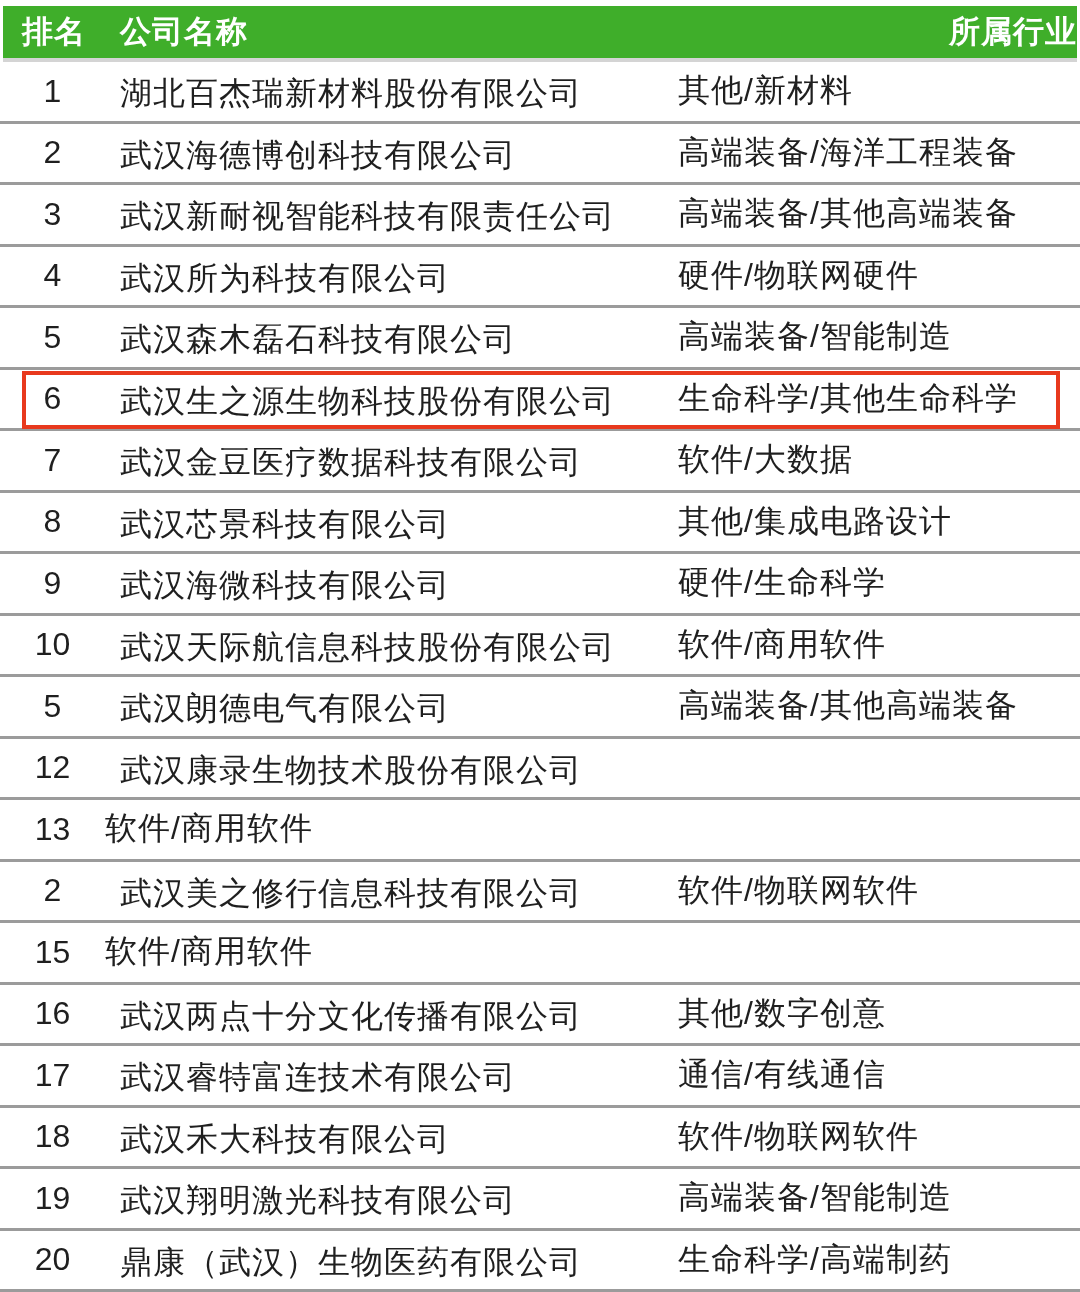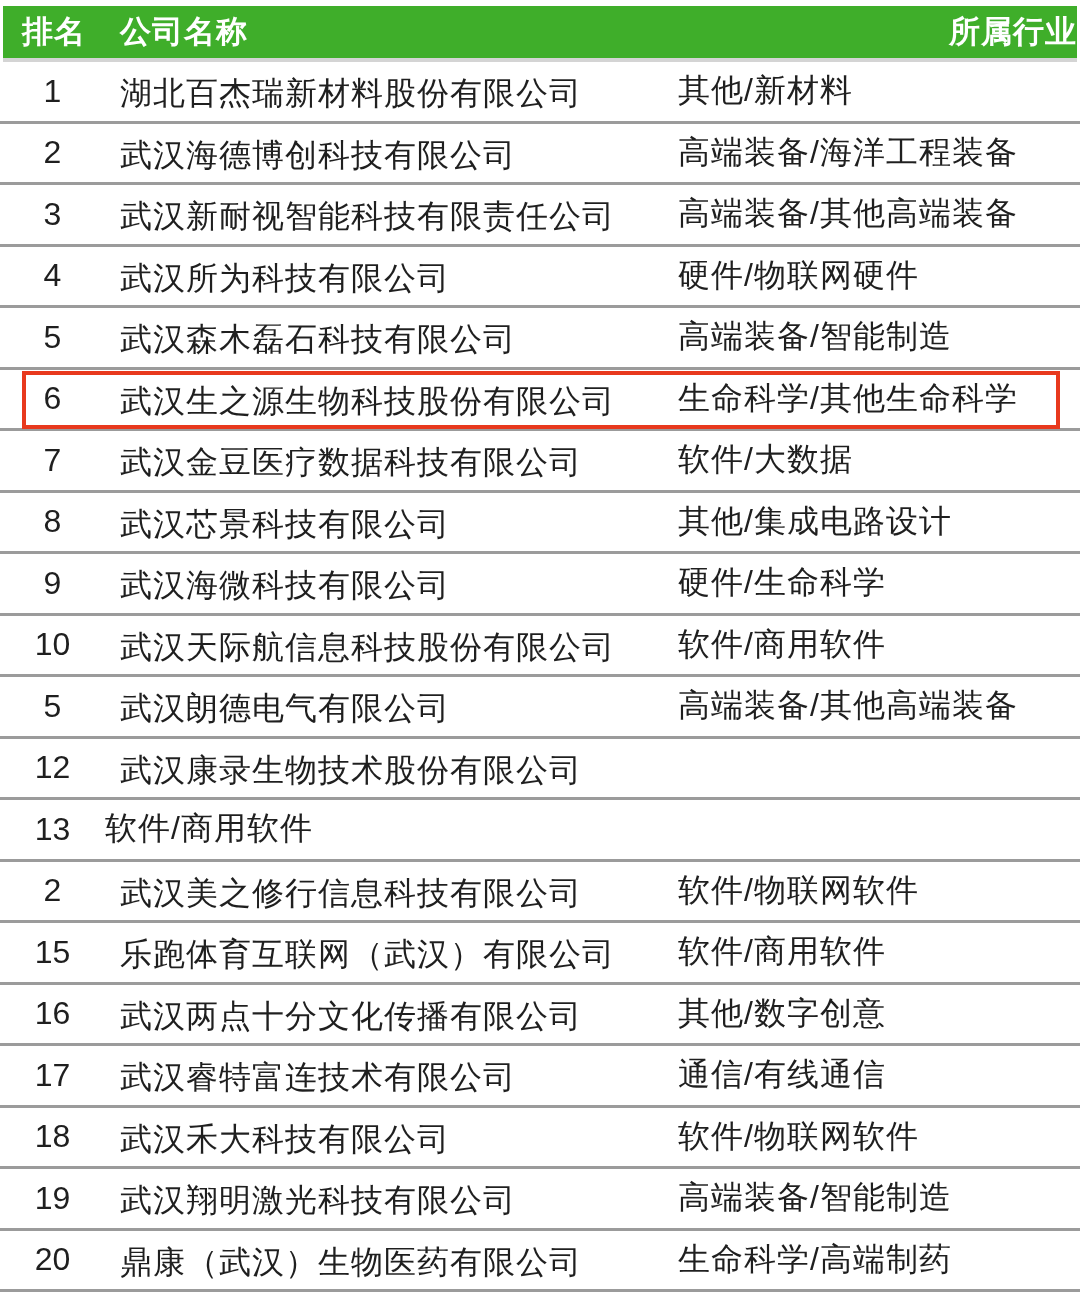--- a/index.html
+++ b/index.html
@@ -119,21 +119,20 @@
         <div class="c-rank">13</div>
         <div class="c-industry">软件/商用软件</div>
       </div>
       <div class="row">
         <div class="c-rank">2</div>
         <div class="c-company">武汉美之修行信息科技有限公司</div>
         <div class="c-industry">软件/物联网软件</div>
       </div>
       <div class="row">
         <div class="c-rank">15</div>
-        <div class="c-company">乐跑体育互联网（武汉）有限公司</div>
         <div class="c-industry">软件/商用软件</div>
       </div>
       <div class="row">
         <div class="c-rank">16</div>
         <div class="c-company">武汉两点十分文化传播有限公司</div>
         <div class="c-industry">其他/数字创意</div>
       </div>
       <div class="row">
         <div class="c-rank">17</div>
         <div class="c-company">武汉睿特富连技术有限公司</div>

